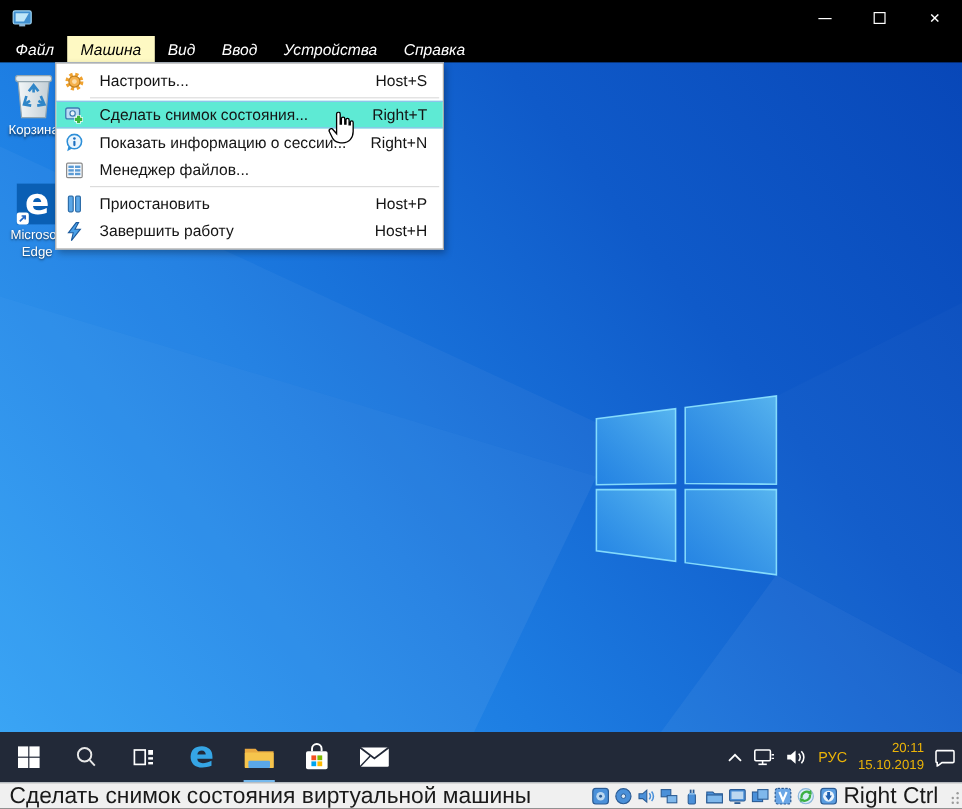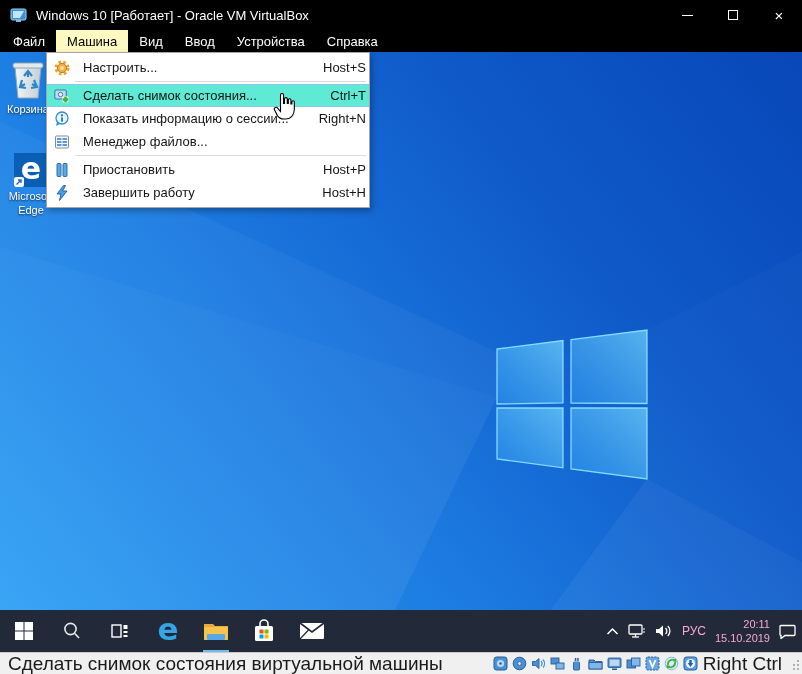--- a/index.html
+++ b/index.html
@@ -11,21 +11,21 @@
               display:flex; align-items:center; color:#fff; }
   .vmwin-icon { width:17px; height:17px; margin-left:10px; flex:none; }
   .title-text { margin-left:9px; font-size:13px; white-space:nowrap; }
   .win-controls { margin-left:auto; display:flex; height:100%; }
   .win-btn { width:46px; height:100%; display:flex; align-items:center; justify-content:center; color:#fff; }
   .glyph-min { width:11px; height:1px; background:#fff; display:block; }
   .glyph-max { width:10px; height:10px; border:1px solid #fff; display:block; }
   .glyph-close { font-size:15px; line-height:1; }
 
   .menubar { position:absolute; top:30px; left:0; right:0; height:22px; background:#000;
-             display:flex; align-items:stretch; color:#fff; font-size:13px; padding-left:2px; }
+             display:flex; align-items:stretch; color:#fff; font-size:13px; padding-left:2px;font-style:italic; }
   .menu-item { padding:0 11px; display:flex; align-items:center; cursor:default; }
   .menu-item.active { background:#fef9c3; color:#000; }
 
   
   .desktop { position:absolute; top:52px; left:0; width:802px; height:600px;
              background:linear-gradient(52deg,#2fa2f6 0%,#1d7de2 38%,#0f5ac9 70%,#0847b8 100%);
              overflow:hidden; }
   .wallpaper-svg { position:absolute; top:0; left:0; }
 
   .dsk-icon { position:absolute; width:54px; display:flex; flex-direction:column; align-items:center; }
@@ -36,33 +36,33 @@
   .edge-e { color:#fff; font-size:30px; font-weight:bold; font-family:"DejaVu Sans",sans-serif; line-height:1; margin-top:-3px; }
   .lnk-arrow { position:absolute; left:0; bottom:0; width:10px; height:10px; background:#fff;
                border-radius:2px; display:flex; align-items:center; justify-content:center; }
 
   
   .taskbar { position:absolute; left:0; right:0; bottom:0; height:42px; background:#222938;
              display:flex; align-items:stretch; z-index:5; }
   .tb-app { width:48px; display:flex; align-items:center; justify-content:center; position:relative; }
   .tb-app.active::after { content:""; position:absolute; left:11px; right:11px; bottom:0;
                           height:2px; background:#76b9ed; }
-  .tray { margin-left:auto; display:flex; align-items:center; padding-right:6px; color:#f9a8d4; }
+  .tray { margin-left:auto; display:flex; align-items:center; padding-right:6px; color:#eab308; }
   .tray > * { margin-left:9px; }
   .tray-lang { font-size:12px; }
   .tray-clock { font-size:11px; text-align:right; line-height:1.3; white-space:nowrap; }
 
   
   .menu-pop { position:absolute; left:46px; top:52px; width:324px; background:#fff;
               border:1px solid #a6a6a6; box-shadow:2px 3px 6px rgba(0,0,0,.3);
               padding:3px 0; z-index:20; }
   .m-row { display:flex; align-items:center; height:23px; font-size:13px; color:#141414; }
   .m-row.hl { background:#5eead4; border-top:1px solid #8fc3ec; border-bottom:1px solid #8fc3ec; }
   .m-ico { width:16px; height:16px; margin-left:7px; margin-right:13px; flex:none; }
-  .m-sc { margin-left:auto; padding-right:3px; }
+  .m-sc { margin-left:auto; padding-right:13px; }
   .m-sep { height:1px; background:#dcdcdc; margin:2px 3px 2px 28px; }
 
   .hand-cursor { position:absolute; left:273px; top:93px; z-index:40; }
 
   
   .statusbar { position:absolute; left:0; right:0; bottom:0; height:22px; background:#f0f0f0;
                border-top:1px solid #c8c8c8; display:flex; align-items:center;
                font-size:19px; color:#1a1a1a; z-index:6; }
   .status-msg { padding-left:8px; white-space:nowrap; }
   .status-icons { margin-left:auto; display:flex; align-items:center; gap:4px; }
@@ -72,21 +72,20 @@
 </style>
 </head>
 <body>
 
 <div class="titlebar">
   <svg class="vmwin-icon" viewBox="0 0 17 17">
     <rect x="1" y="2" width="15" height="11" rx="1.5" fill="#3f8fd0" stroke="#9fd4f2" stroke-width="1"></rect>
     <polygon points="3,4 14,4 10,11 3,11" fill="#bfe6f8"></polygon>
     <rect x="6" y="13" width="5" height="2" fill="#8fb8d8"></rect>
   </svg>
-  <span class="title-text">Windows 10 [Работает] - Oracle VM VirtualBox</span>
   <div class="win-controls">
     <div class="win-btn">
         <span class="glyph-min"></span>
       </div>
     <div class="win-btn">
         <span class="glyph-max"></span>
       </div>
     <div class="win-btn">
         <span class="glyph-close">×</span>
       </div>
@@ -246,21 +245,21 @@
   <div class="m-sep"></div>
 
   <div class="m-row hl">
     <svg class="m-ico" viewBox="0 0 16 16">
       <rect x="0.8" y="2" width="11.5" height="9" rx="1.6" fill="#bcdcf4" stroke="#3f7ab2" stroke-width="1.1"></rect>
       <circle cx="6.5" cy="6.5" r="2.2" fill="#eaf4fb" stroke="#3f7ab2" stroke-width="1"></circle>
       <path d="M11.5 8 v7 M8 11.5 h7" stroke="#fff" stroke-width="4"></path>
       <path d="M11.5 8.5 v6 M8.5 11.5 h6" stroke="#3cb53c" stroke-width="2.6"></path>
     </svg>
     <span>Сделать снимок состояния...</span>
-    <span class="m-sc">Ctrl+T</span>
+    <span class="m-sc">Right+T</span>
   </div>
 
   <div class="m-row">
     <svg class="m-ico" viewBox="0 0 16 16">
       <circle cx="8" cy="7" r="6" fill="#eaf5fd" stroke="#2e8fd8" stroke-width="1.3"></circle>
       <polygon points="3,11 2,15 6.5,12.5" fill="#2e8fd8"></polygon>
       <circle cx="8" cy="4.4" r="1.1" fill="#1c6fc0"></circle>
       <rect x="7.1" y="6.2" width="1.8" height="4.6" rx="0.9" fill="#1c6fc0"></rect>
     </svg>
     <span>Показать информацию о сессии...</span>

